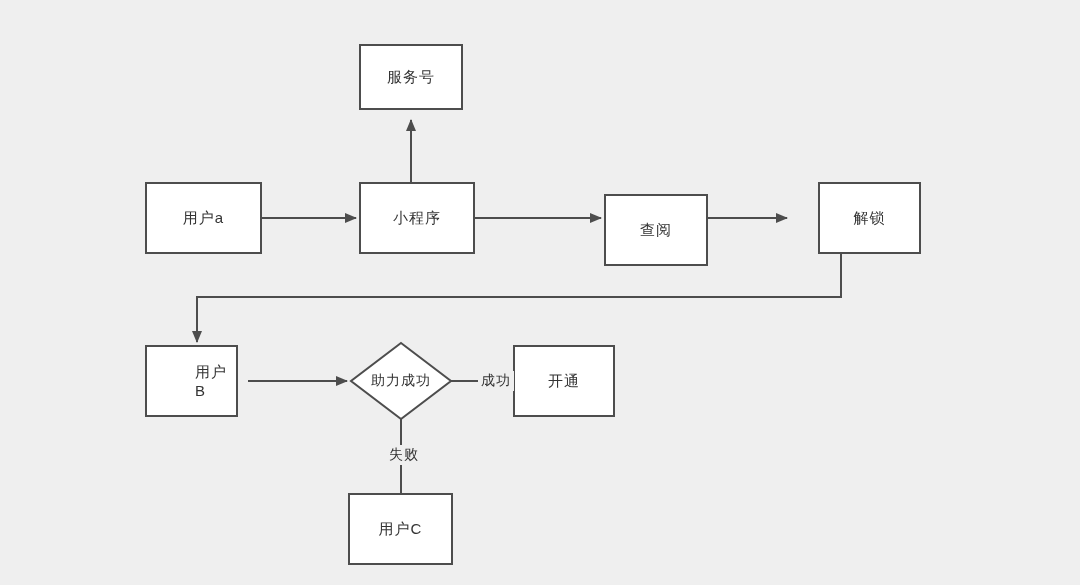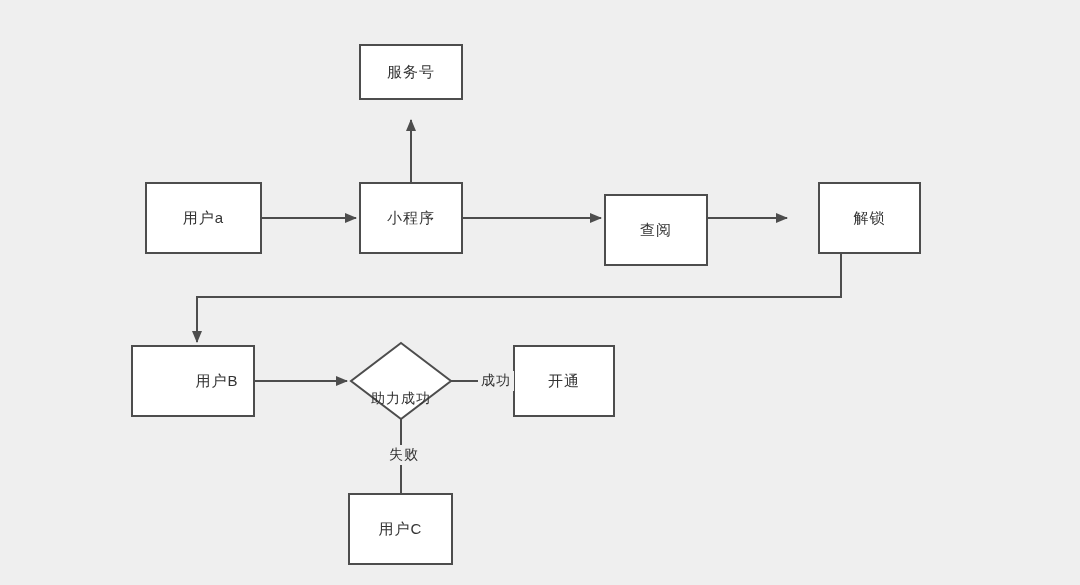--- a/index.html
+++ b/index.html
@@ -86,51 +86,51 @@
 
     <line class="edge" x1="248" y1="381" x2="347" y2="381" marker-end="url(#arrowhead)"></line>
 
     <line class="edge" x1="451" y1="381" x2="513" y2="381"></line>
 
     <line class="edge" x1="401" y1="419" x2="401" y2="493"></line>
 
     <polygon class="shape" points="401,343 451,381 401,419 351,381"></polygon>
   </svg>
 
-  <div class="node" style="left:359px; top:44px; width:104px; height:56px;">
+  <div class="node" style="left:359px; top:44px; width:104px; height:66px;">
     <span>服务号</span>
   </div>
 
   <div class="node" style="left:145px; top:182px; width:117px; height:72px;">
     <span>用户a</span>
   </div>
 
-  <div class="node" style="left:359px; top:182px; width:104px; height:72px;">
+  <div class="node" style="left:359px; top:182px; width:116px; height:72px;">
     <span>小程序</span>
   </div>
 
   <div class="node" style="left:604px; top:194px; width:104px; height:72px;">
     <span>查阅</span>
   </div>
 
   <div class="node" style="left:818px; top:182px; width:103px; height:72px;">
     <span>解锁</span>
   </div>
 
-  <div class="node" style="left:131px; top:345px; width:124px; height:72px;padding-left:48px;">
+  <div class="node" style="left:145px; top:345px; width:93px; height:72px;padding-left:48px;">
     <span>用户B</span>
   </div>
 
   <div class="node" style="left:513px; top:345px; width:102px; height:72px;">
     <span>开通</span>
   </div>
 
   <div class="node" style="left:348px; top:493px; width:105px; height:72px;">
     <span>用户C</span>
   </div>
 
-  <div class="diamond-label" style="left:401px; top:381px;margin-top:18px;">助力成功</div>
+  <div class="diamond-label" style="left:401px; top:381px;">助力成功</div>
 
   <div class="edge-label" style="left:477px; top:381px;margin-left:19px;">成功</div>
 
   <div class="edge-label" style="left:404px; top:455px;">失败</div>
 
 </div>
 
 </body></html>

